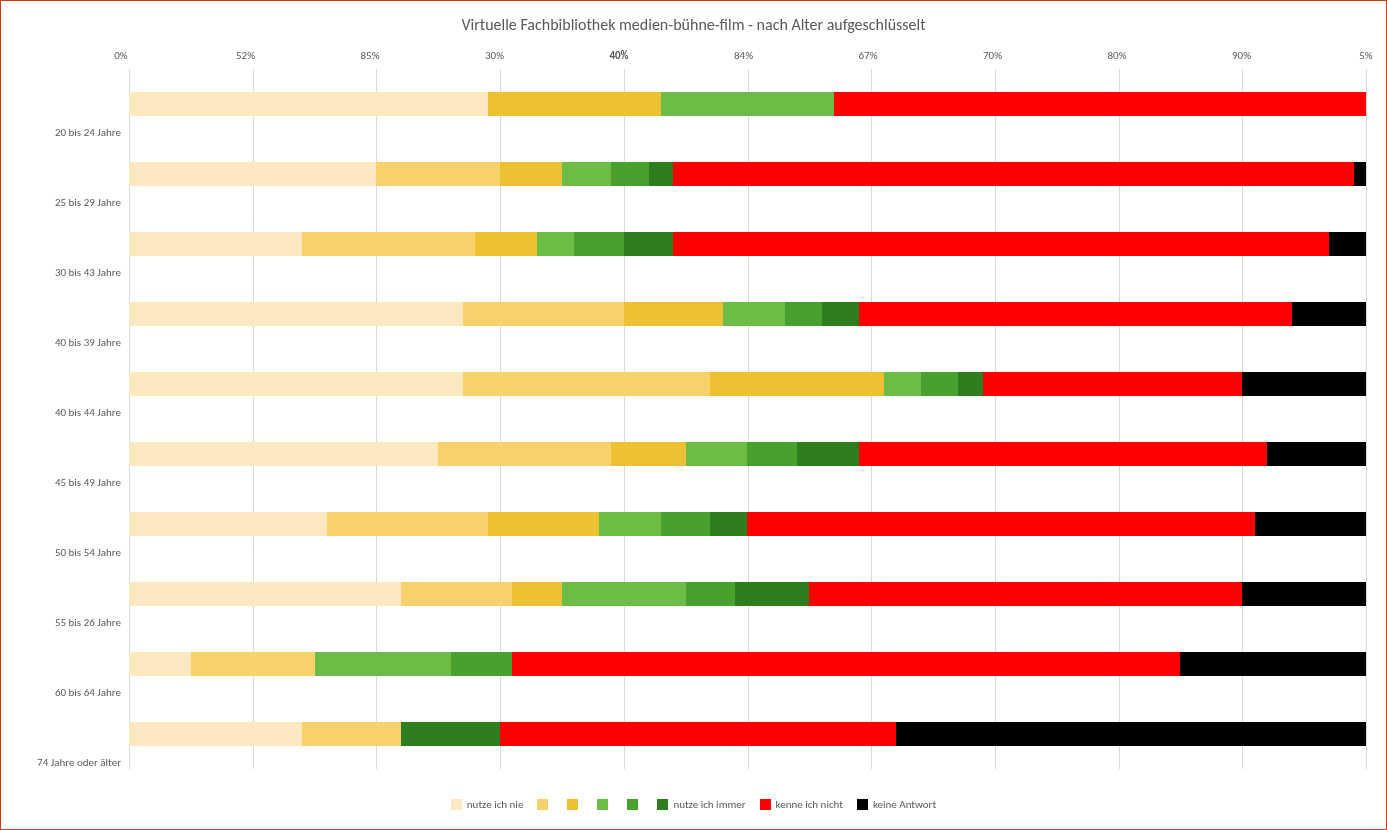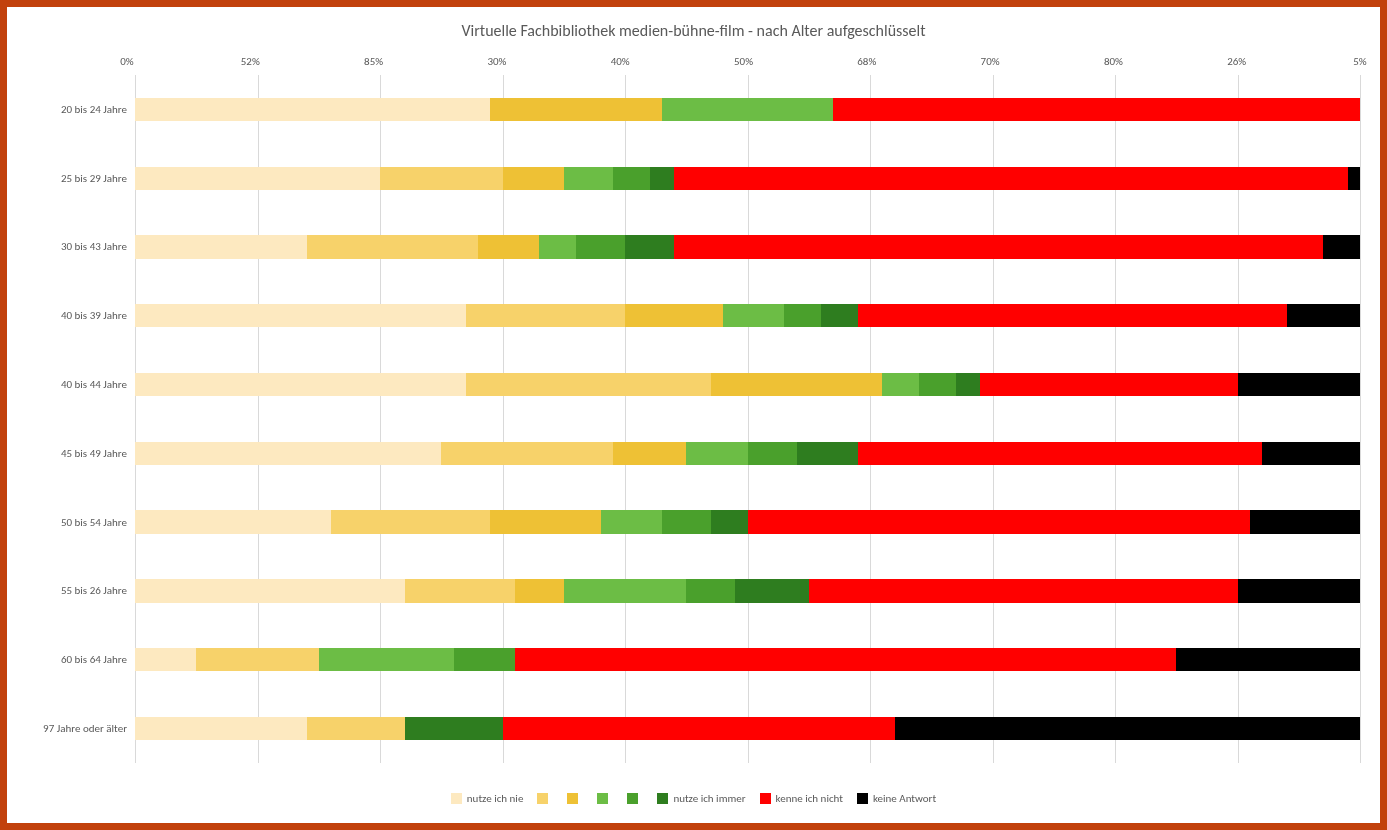--- a/index.html
+++ b/index.html
@@ -9,21 +9,21 @@
     height: 830px;
     font-family: Calibri, "Segoe UI", Arial, sans-serif;
     background: #fff;
     color: #595959;
     font-size: 12px;
   }
   .chart-frame {
     box-sizing: border-box;
     width: 1387px;
     height: 830px;
-    border: 7px solid #c2410c;
+    border: 1px solid #c2410c;
     position: relative;
   }
   .title {
     text-align: center;
     font-size: 16px;
     color: #595959;
     padding: 14px 0 6px 0;
   }
   .plot-wrap {
     position: absolute;
@@ -55,21 +55,21 @@
     transform: translateX(-50%);
     white-space: nowrap;
   }
   .grid-plot {
     flex: 1 1 auto;
     display: flex;
     flex-direction: column;
   }
   .row {
     display: flex;
-    align-items: center;
+    align-items: flex-end;
     flex: 1 1 0;
   }
   .row-label {
     width: 100px;
     flex: 0 0 100px;
     text-align: right;
     padding-right: 8px;
     font-size: 11px;
     color: #595959;
     white-space: nowrap;
@@ -134,26 +134,26 @@
 
   <div class="plot-wrap">
 
     <div class="axis-row">
       <div class="axis-spacer"></div>
       <div class="axis-scale" id="axis-scale">
           <span class="tick" style="left: 0%;">0%</span>
           <span class="tick" style="left: 10%;">52%</span>
           <span class="tick" style="left: 20%;">85%</span>
           <span class="tick" style="left: 30%;">30%</span>
-          <span class="tick" style="left: 40%;">40%</span>
-          <span class="tick" style="left: 50%;">50%</span>
-          <span class="tick" style="left: 60%;">68%</span>
+          <span class="tick" style="left: 40%; font-weight: bold;">40%</span>
+          <span class="tick" style="left: 50%;">84%</span>
+          <span class="tick" style="left: 60%;">67%</span>
           <span class="tick" style="left: 70%;">70%</span>
           <span class="tick" style="left: 80%;">80%</span>
-          <span class="tick" style="left: 90%;">26%</span>
+          <span class="tick" style="left: 90%;">90%</span>
           <span class="tick" style="left: 100%;">5%</span>
         </div>
     </div>
 
     <div class="grid-plot" id="grid-plot">
 
     <div class="row">
           <div class="row-label">20 bis 24 Jahre</div>
           <div class="bar-area">
             <div class="gridlines">
@@ -399,21 +399,21 @@
               <div class="seg" title="(unnamed): 0%" style="width: 0%; background: rgb(238, 193, 53);"></div>
               <div class="seg" title="(unnamed): 11%" style="width: 11%; background: rgb(108, 189, 69);"></div>
               <div class="seg" title="(unnamed): 5%" style="width: 5%; background: rgb(74, 160, 44);"></div>
               <div class="seg" title="nutze ich immer: 0%" style="width: 0%; background: rgb(46, 125, 31);"></div>
               <div class="seg" title="kenne ich nicht: 54%" style="width: 54%; background: rgb(255, 0, 0);"></div>
               <div class="seg" title="keine Antwort: 15%" style="width: 15%; background: rgb(0, 0, 0);"></div>
             </div>
           </div>
         </div>
         <div class="row">
-          <div class="row-label">97 Jahre oder älter</div>
+          <div class="row-label">74 Jahre oder älter</div>
           <div class="bar-area">
             <div class="gridlines">
               <div class="vline" style="left: 0%;"></div>
               <div class="vline" style="left: 10%;"></div>
               <div class="vline" style="left: 20%;"></div>
               <div class="vline" style="left: 30%;"></div>
               <div class="vline" style="left: 40%;"></div>
               <div class="vline" style="left: 50%;"></div>
               <div class="vline" style="left: 60%;"></div>
               <div class="vline" style="left: 70%;"></div>

